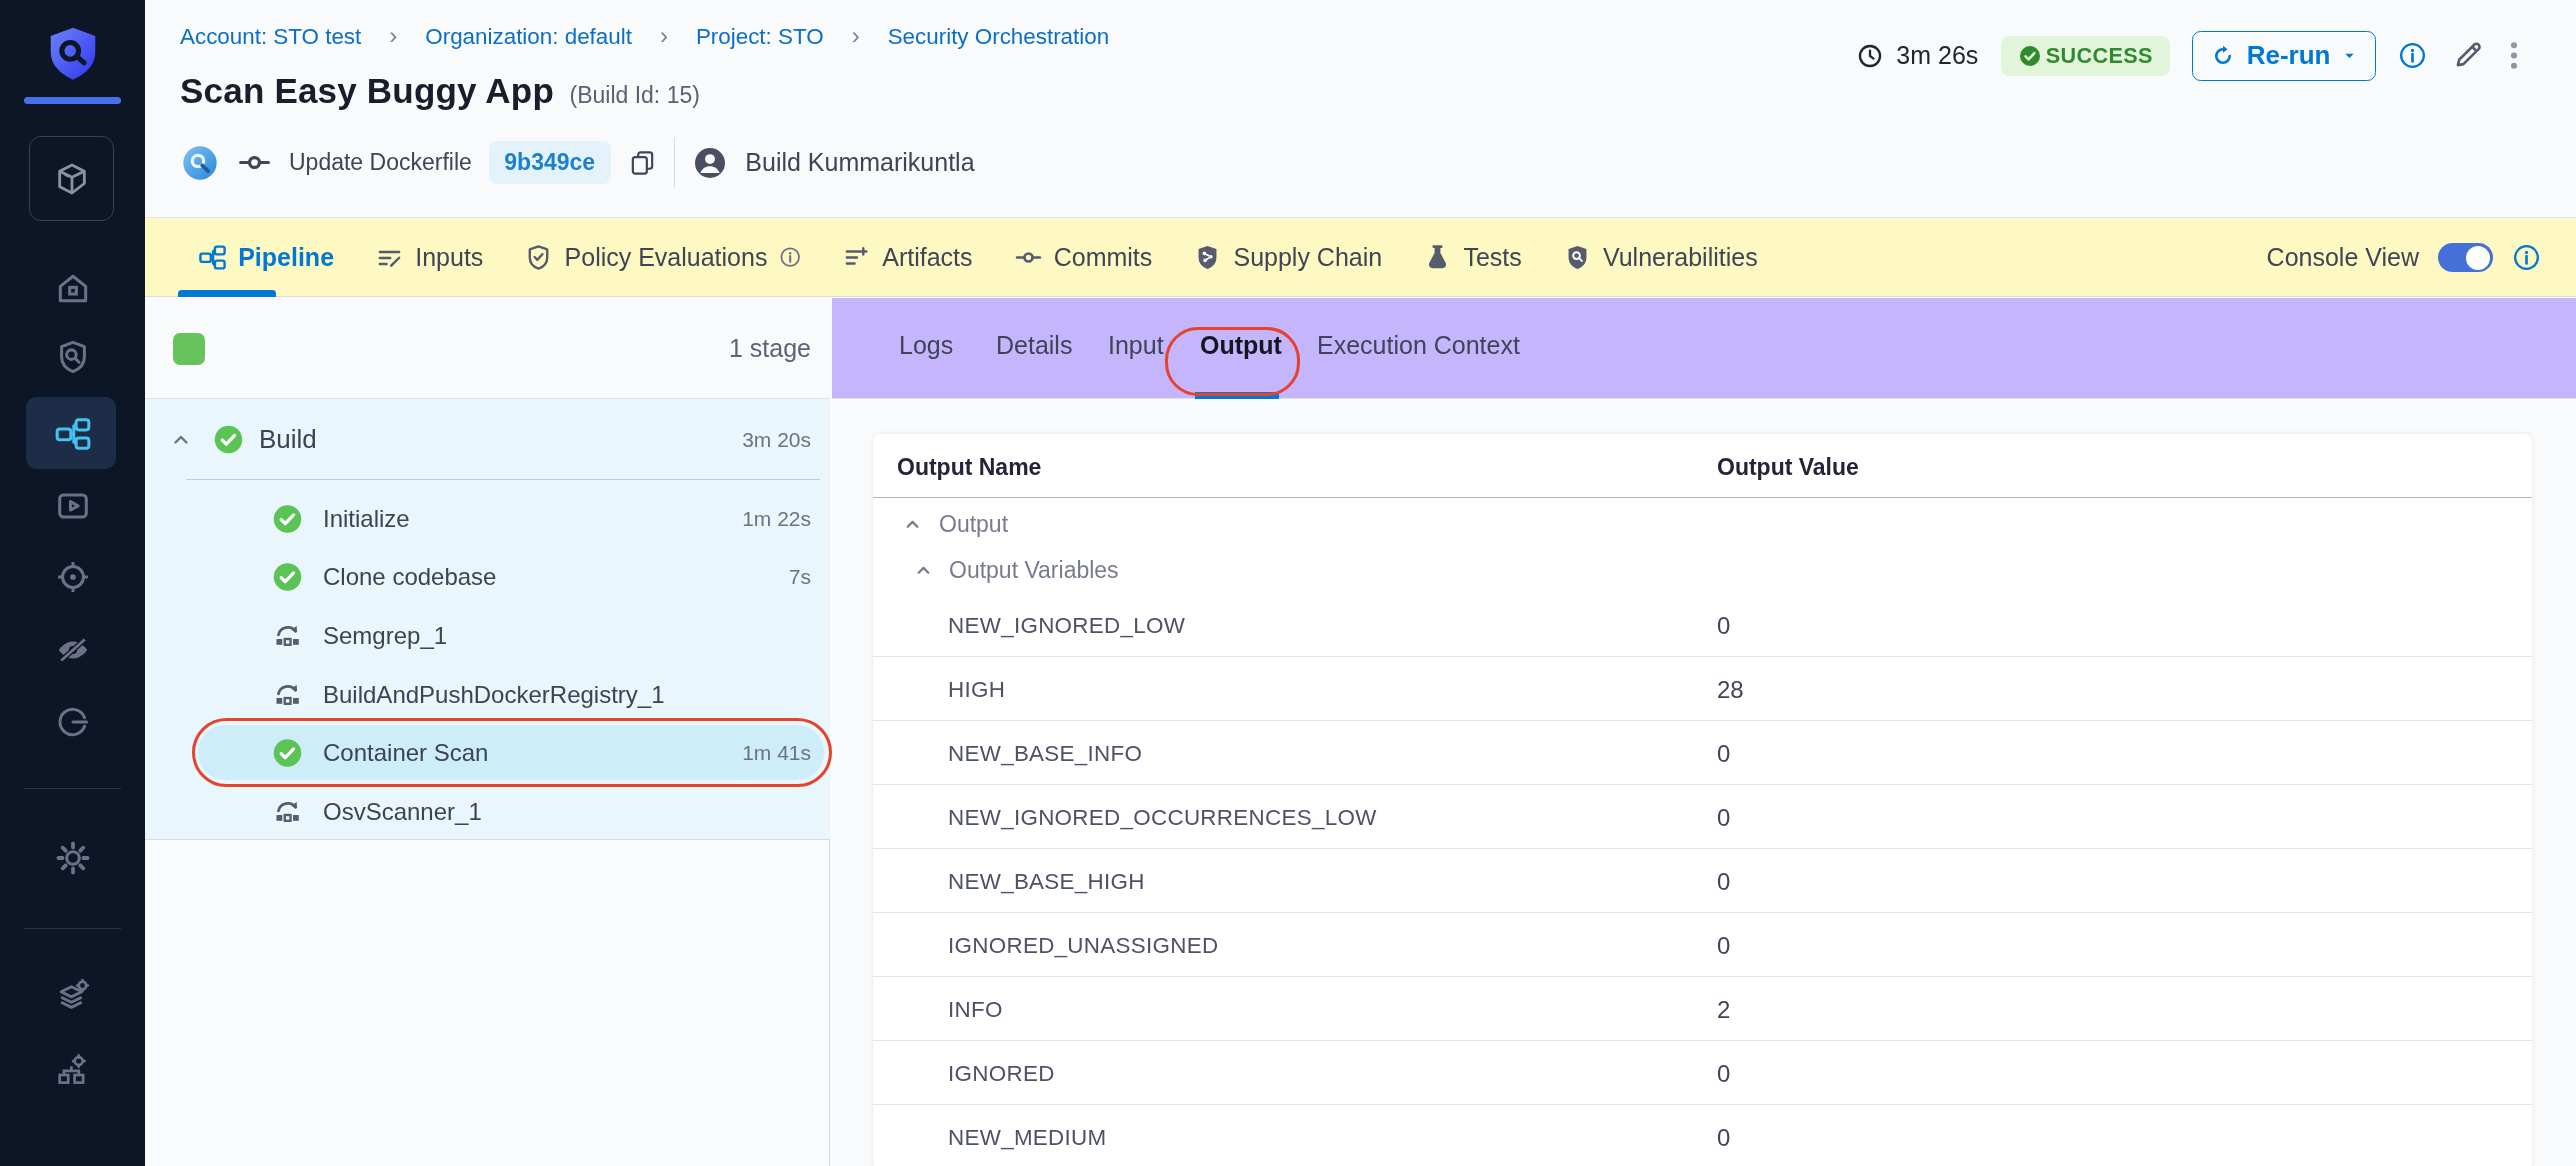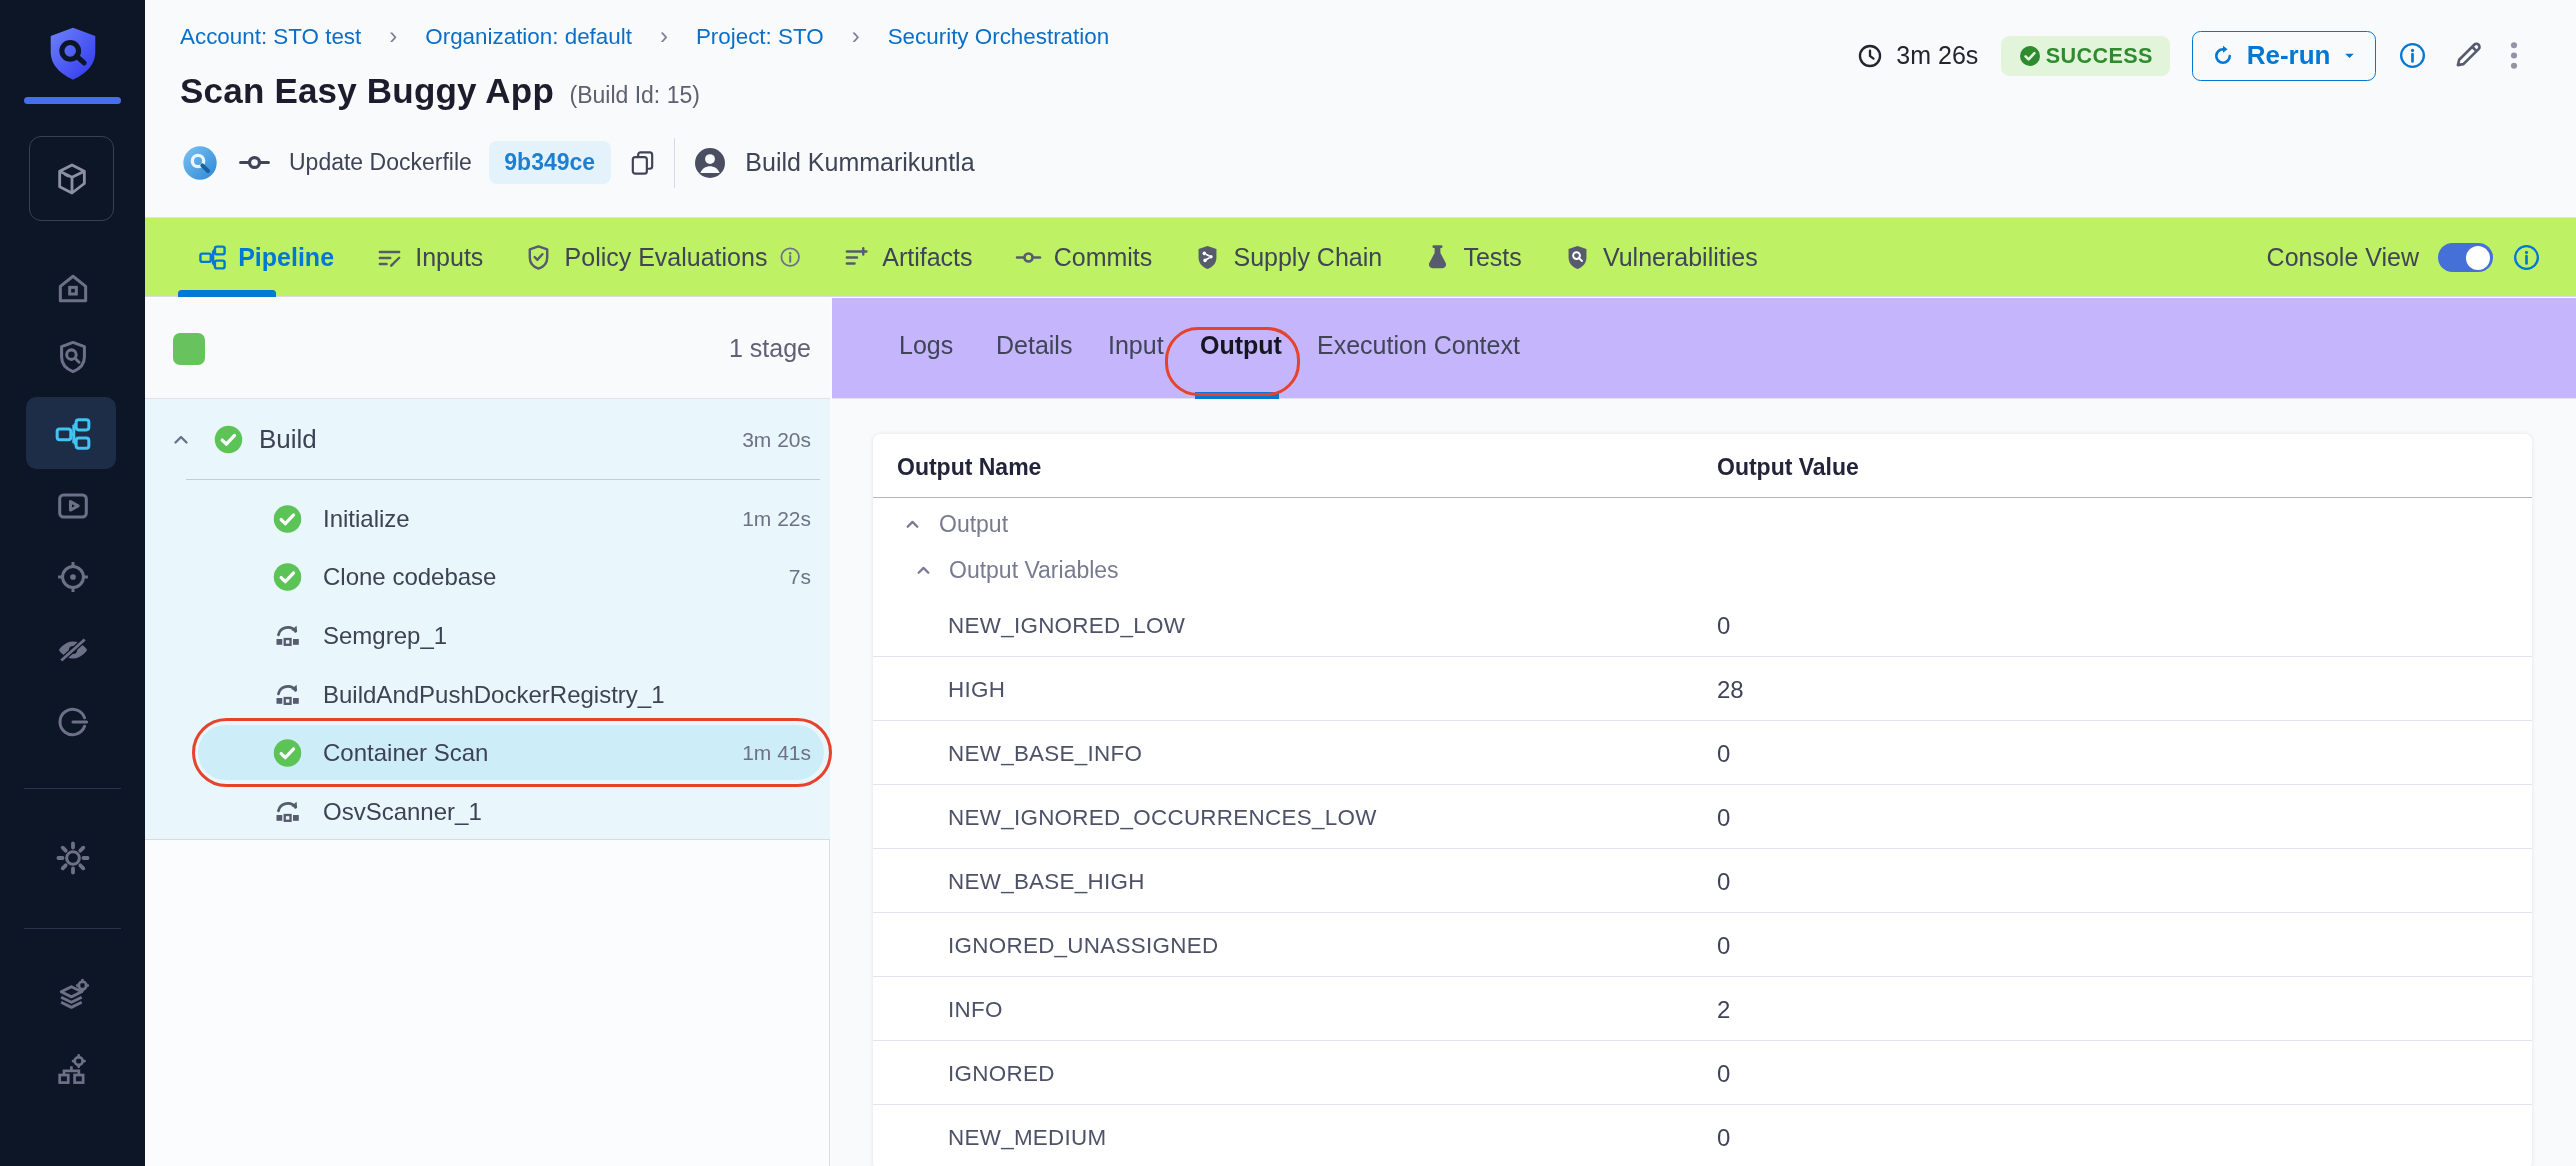--- a/index.html
+++ b/index.html
@@ -29,21 +29,21 @@
   #sha-pill { background:#e4f3fb; border-radius:7.8px; padding:7.8px 15.5px; color:#1e7fd0; font-size:23px; font-weight:bold; }
   #commit-msg { font-size:23px; color:#3f4456; }
   #author-name { font-size:25px; color:#3f4456; }
   .vdiv { width:1.7px; height:50px; background:#d8d9e4; }
   #hdr-right { position:absolute; right:55px; top:28px; height:55px; display:flex; align-items:center; gap:22.4px; }
   #dur-wrap { display:flex; align-items:center; gap:12px; font-size:25px; color:#23242f; }
   #status-badge { display:flex; align-items:center; gap:4px; background:#e2f5da; border-radius:8.6px; height:40px; padding:0 17px; color:#2e8b2e; font-weight:bold; font-size:21.6px; letter-spacing:0.4px; }
   #rerun-btn { display:flex; align-items:center; gap:10.4px; border:1.7px solid #0278d5; border-radius:8.6px; height:50px; padding:0 17px; color:#0278d5; font-weight:bold; font-size:26px; background:#f8fafc; }
 
   
-  #tabbar { position:absolute; left:145px; top:218px; width:2431px; height:79px; background:#bef264; border-bottom:0.9px solid #d9dae6; }
+  #tabbar { position:absolute; left:145px; top:218px; width:2431px; height:79px; background:#fef9c3; border-bottom:0.9px solid #d9dae6; }
   #tabs { position:absolute; left:53px; top:0; height:79px; display:flex; align-items:center; gap:41px; }
   .tab { display:flex; align-items:center; gap:11.2px; font-size:25px; color:#3f4456; }
   .tab.active { color:#0278d5; font-weight:bold; }
   #tab-underline { position:absolute; left:33px; top:72px; width:98px; height:7px; background:#0278d5; border-radius:3.5px 3.5px 0 0; }
   #console-wrap { position:absolute; right:35px; top:0; height:79px; display:flex; align-items:center; gap:19px; }
   #console-lbl { font-size:25px; color:#3f4456; }
   #toggle { width:55px; height:29px; border-radius:14.7px; background:#4470d8; position:relative; }
   #toggle .knob { position:absolute; right:2.6px; top:2.6px; width:24px; height:24px; border-radius:50%; background:#fff; }
 
   

